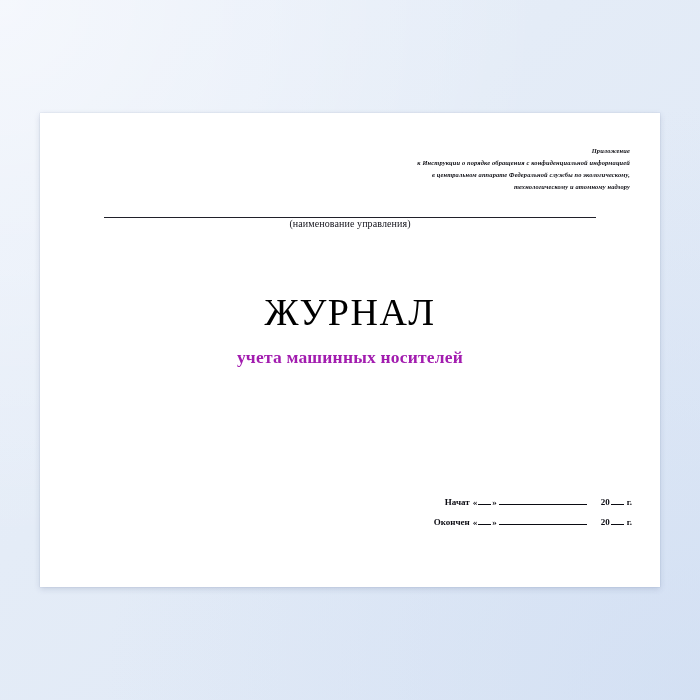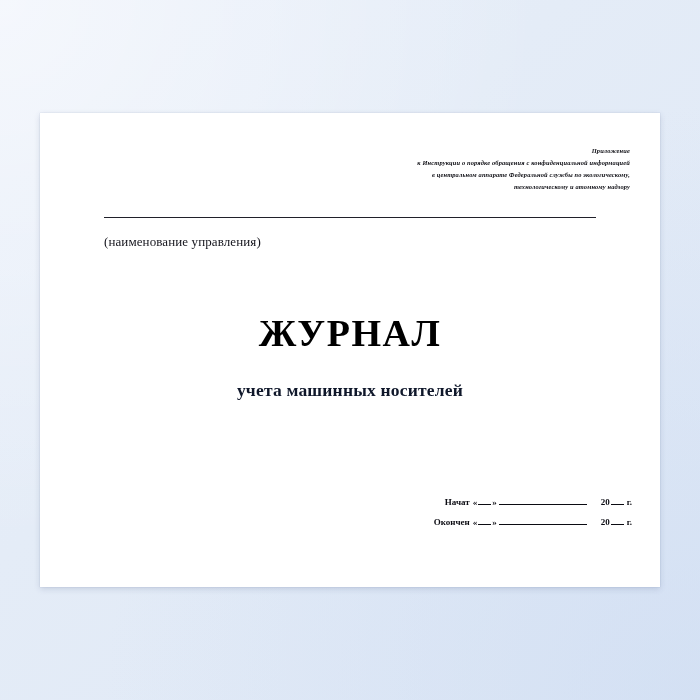--- a/index.html
+++ b/index.html
@@ -61,44 +61,45 @@
   
   .dept-block {
     margin-top: 25px;
     padding: 0 36px;
   }
   .dept-rule {
     border-bottom: 1px solid #20202a;
     height: 0;
   }
   .dept-caption {
-    font-size: 13px;
+    text-align: center;
+    font-size: 10px;
     color: #14141c;
-    margin-top: 16px;
+    margin-top: 0;
     letter-spacing: 0.1px;
   }
   
   .title-block {
     margin-top: 64px;
     text-align: center;
   }
   .title-main {
     font-family: "Liberation Serif", serif;
-    font-weight: bold;
+    font-weight: normal;
     font-size: 38px;
     letter-spacing: 1.5px;
     color: #000;
     line-height: 1;
   }
   .title-sub {
     font-family: "Liberation Serif", serif;
     font-weight: bold;
     font-size: 17.5px;
-    color: #0f172a;
-    margin-top: 28px;
+    color: #a21caf;
+    margin-top: 16px;
     letter-spacing: 0.2px;
   }
   
   .dates {
     position: absolute;
     right: 28px;
     bottom: 60px;
     text-align: right;
     font-size: 9px;
     font-weight: bold;

